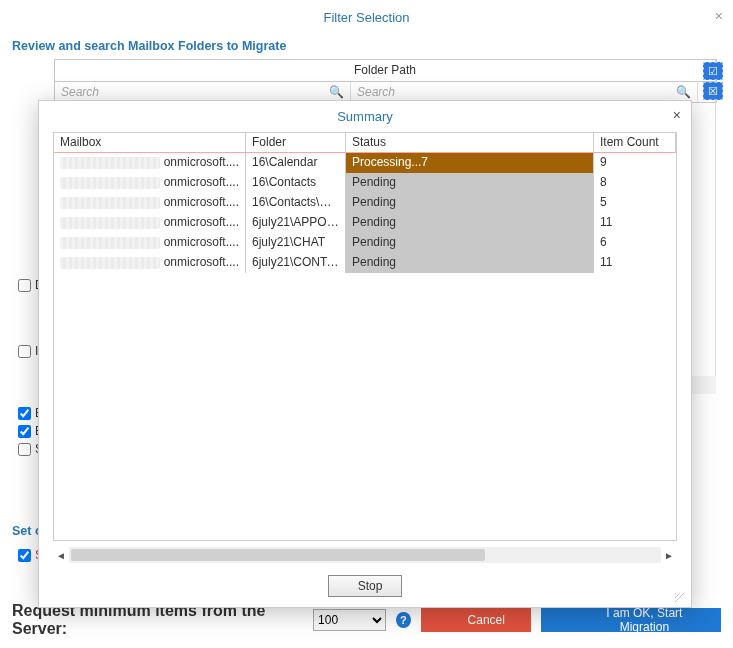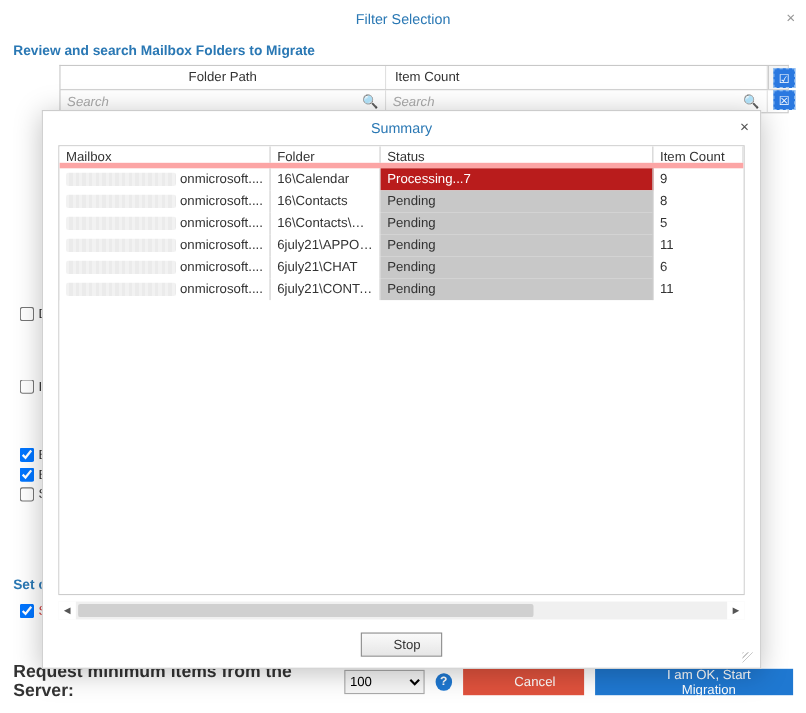--- a/index.html
+++ b/index.html
@@ -37,20 +37,21 @@
   .grid-wrap {
     margin: 0 16px 0 54px;
   }
   .grid-header {
     display: flex;
     border: 1px solid #c8c8c8;
     border-bottom: none;
     background: #fff;
     height: 22px;
     position: relative;
+    flex-direction: column;
   }
   .grid-header .col {
     padding: 3px 8px;
     font-size: 12px;
     color: #333;
     border-right: 1px solid #e0e0e0;
   }
   .grid-header .col.a { flex: 0 0 296px; text-align: center; }
   .grid-header .col.b { flex: 1; }
   .grid-header .scrollhint {
@@ -185,21 +186,21 @@
     margin: 0 14px;
     border: 1px solid #ccc;
     overflow: hidden;
     display: flex; flex-direction: column;
   }
   .mhead, .mrow {
     display: flex;
     height: 20px;
     font-size: 12px;
   }
-  .mhead { background: #fff; border-bottom: 5px solid #fca5a5; color: #333; }
+  .mhead { background: #fff; border-bottom: 1px solid #fca5a5; color: #333; }
   .mhead .mc, .mrow .mc {
     padding: 2px 6px;
     overflow: hidden; white-space: nowrap; text-overflow: ellipsis;
     border-right: 1px solid #eee;
   }
   .mc.mailbox { flex: 0 0 192px; border-right: 1px solid #ccc;}
   .mc.folder { flex: 0 0 100px; border-right: 1px solid #ccc;}
   .mc.status { flex: 0 0 248px; border-right: 1px solid #ccc;}
   .mc.count { flex: 1; border-right: none; }
   .mhead .mc { border-right: 1px solid #ccc; }
@@ -207,21 +208,21 @@
   .mrow .mc.mailbox { display:flex; }
   .mrow .mc.mailbox .blur {
     flex: 1;
     height: 12px;
     margin-top: 2px;
     background: repeating-linear-gradient(90deg,#f2f2f2,#f2f2f2 3px,#ebebeb 3px,#ebebeb 6px);
     border-radius: 2px;
   }
   .mrow .mc.mailbox .suffix { flex: 0 0 auto; padding-left:4px; }
   .mrow.processing .mc.status {
-    background: #b91c1c;
+    background: #a16207;
     color: #fff;
   }
   .mrow.pending .mc.status {
     background: #c8c8c8;
     color: #333;
   }
   .mbody-fill { flex: 1; background:
     repeating-linear-gradient(
       to bottom,
       #fff 0, #fff 20px

